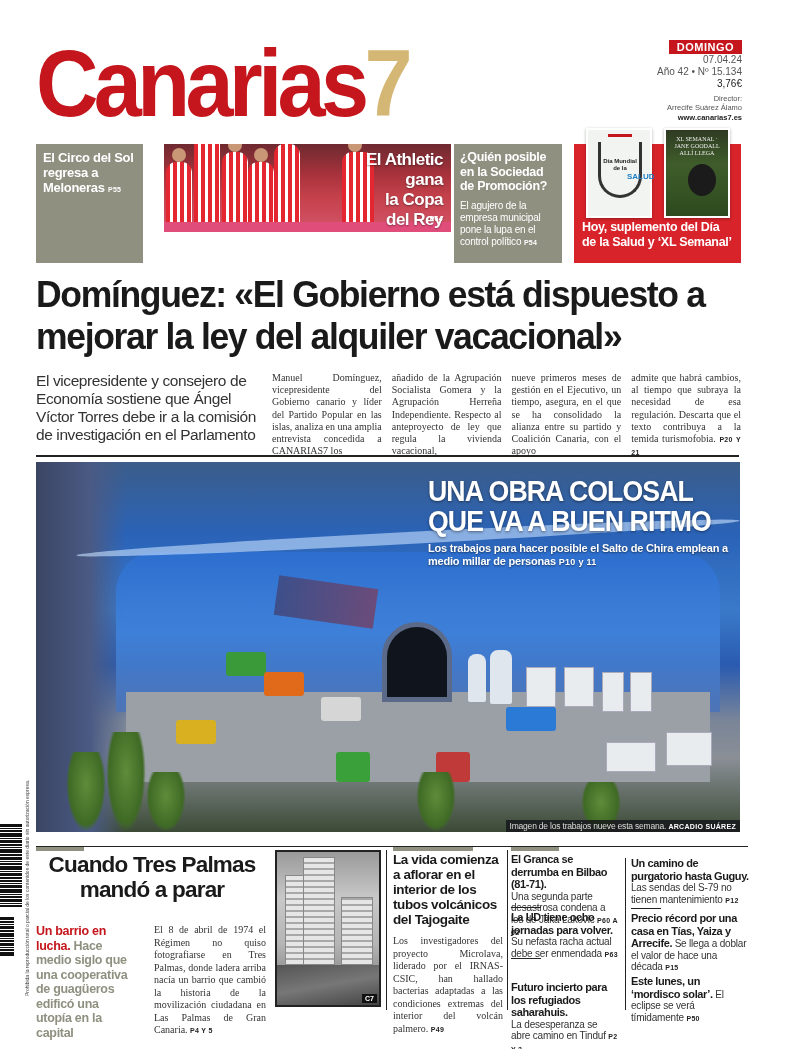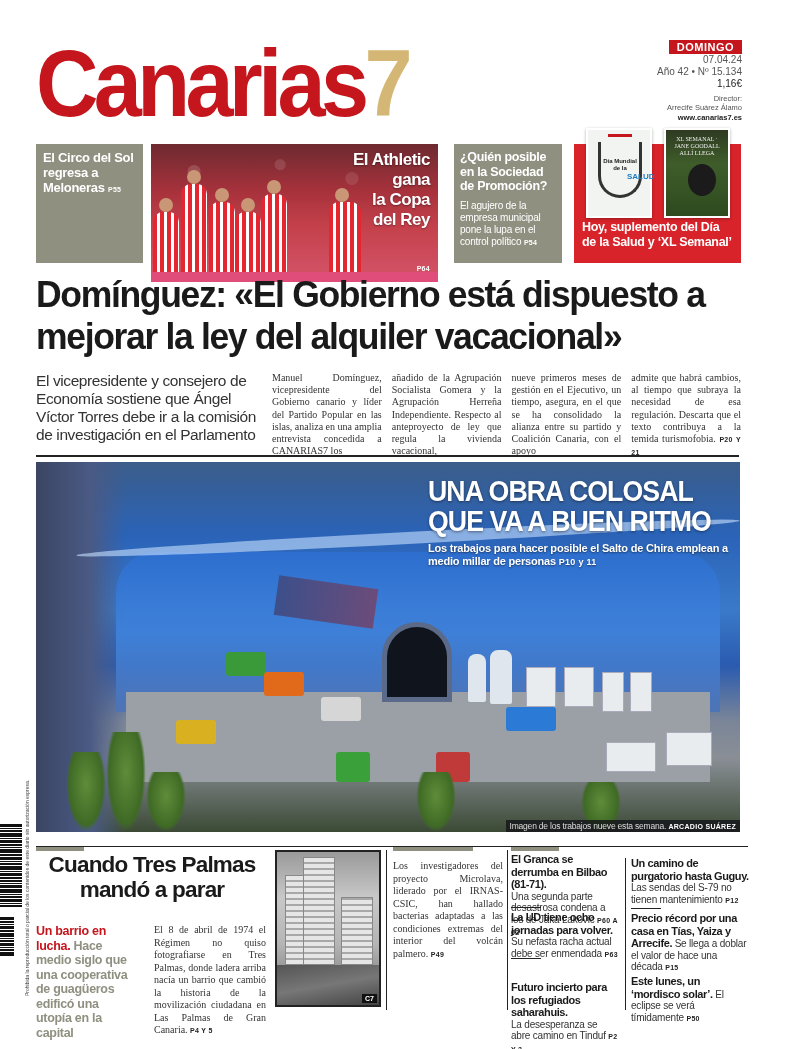--- a/index.html
+++ b/index.html
@@ -18,21 +18,21 @@
   .dateblock .dl { display: block; }
   .dateblock .price { color: #222; }
   .dateblock .small { font-size: 7.5px; line-height: 9px; }
   .dateblock .web { font-weight: 700; color: #222; font-size: 7.5px; }
 
   
   .teaser-gray { background: #8f9080; color: #fff; }
   .t1 { left: 36px; top: 144px; width: 107px; height: 119px; padding: 6px 7px; font-weight: 700; font-size: 13px; line-height: 15px; font-family: "Liberation Sans", sans-serif; letter-spacing: -0.3px; }
   .pg { font-size: 7px; font-weight: 700; letter-spacing: 0.3px; }
 
-  .t2 { left: 151px; top: 144px; width: 287px; height: 138px; overflow: hidden;
+  .t2 { left: 164px; top: 144px; width: 287px; height: 88px; overflow: hidden;
         background: linear-gradient(180deg, #6e2a30 0%, #a8323c 35%, #c4414b 60%, #d5556a 100%); }
   .crowd { position: absolute; inset: 0; background:
       radial-gradient(circle at 15% 20%, rgba(255,255,255,0.15) 0 6px, transparent 7px),
       radial-gradient(circle at 45% 15%, rgba(255,255,255,0.12) 0 5px, transparent 6px),
       radial-gradient(circle at 70% 25%, rgba(255,255,255,0.1) 0 6px, transparent 7px); }
   .player { position: absolute; bottom: 0; width: 26px; border-radius: 10px 10px 0 0;
             background: repeating-linear-gradient(90deg, #e32630 0 4px, #ffffff 4px 7px); }
   .player::before { content: ""; position: absolute; top: -14px; left: 6px; width: 14px; height: 14px; border-radius: 50%; background: #c99775; }
   .pitch { position: absolute; left: 0; right: 0; bottom: 0; height: 10px; background: #e04d7a; }
   .t2-head { position: absolute; right: 8px; top: 6px; text-align: right; color: #fff; font-weight: 700; font-size: 17px; line-height: 20px; letter-spacing: -0.5px; text-shadow: 0 1px 2px rgba(0,0,0,0.4); }
@@ -121,21 +121,21 @@
 <body>
 
 <div class="abs logo">
   <span class="name">Canarias</span><span class="seven">7</span>
 </div>
 
 <div class="abs dateblock">
   <span class="daybadge">DOMINGO</span>
   <span class="dl">07.04.24</span>
   <span class="dl">Año 42 • Nº 15.134</span>
-  <span class="dl price">1,16€</span>
+  <span class="dl price">3,76€</span>
   <span class="dl small" style="margin-top:4px">Director:</span>
   <span class="dl small">Arrecife Suárez Álamo</span>
   <span class="dl web">www.canarias7.es</span>
 </div>
 
 <div class="abs t1 teaser-gray">
   <span>El Circo del Sol regresa a Meloneras</span>
   <span class="pg">P55</span>
 </div>
 
@@ -281,20 +281,21 @@
   <div class="bldg" style="left:8px;width:30px;height:90px"></div>
   <div class="bldg" style="left:26px;width:32px;height:108px"></div>
   <div class="bldg" style="left:64px;width:32px;height:68px"></div>
   <div class="road"></div>
   <span class="c7">C7</span>
 </div>
 
 <div class="vrule" style="left:386px;top:850px;height:160px"></div>
 
 <div class="abs col3">
+  <div class="h">La vida comienza a aflorar en el interior de los tubos volcánicos del Tajogaite</div>
   <div class="b"><span>Los investigadores del proyecto Microlava, liderado por el IRNAS-CSIC, han hallado bacterias adaptadas a las condiciones extremas del interior del volcán palmero.</span> <span class="pg">P49</span></div>
 </div>
 
 <div class="vrule" style="left:507px;top:850px;height:160px"></div>
 
 <div class="brief" style="left:511px;top:853px;width:108px">
   <span class="bt">El Granca se derrumba en Bilbao (81-71).</span>
   <span>Una segunda parte desastrosa condena a los de Jaka Lakovic</span> <span class="pg">P60 A 62</span>
 </div>
 <div class="short-rule" style="left:511px;top:907px"></div>

